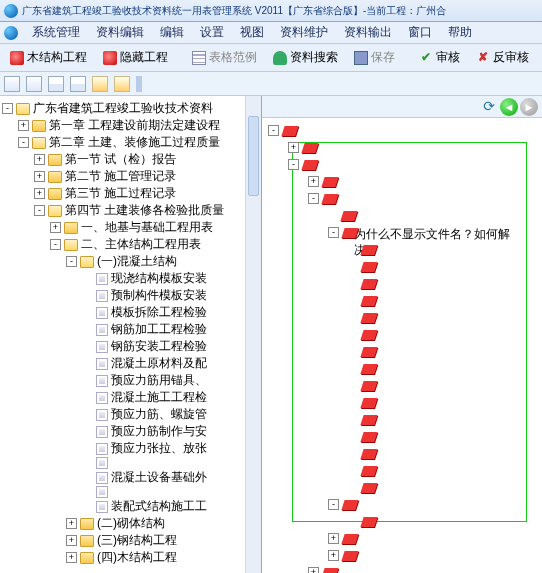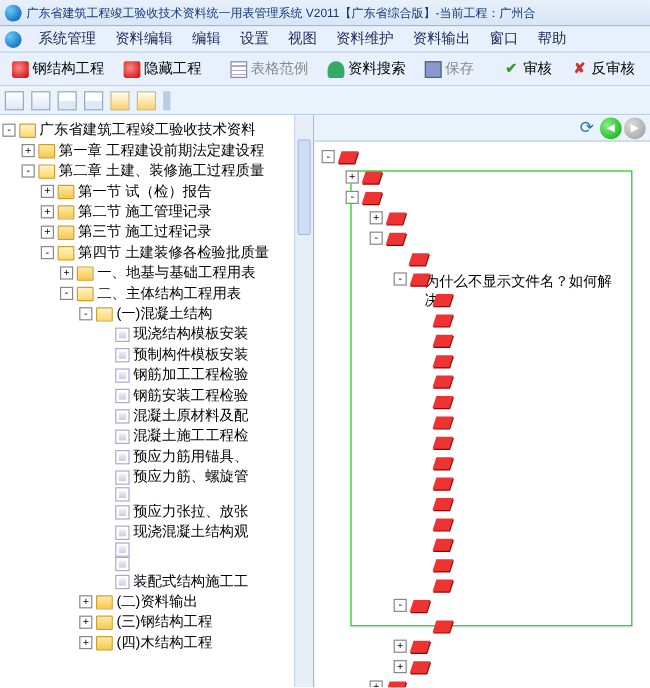--- a/index.html
+++ b/index.html
@@ -89,21 +89,21 @@
   <span class="menu-item">视图</span>
   <span class="menu-item">资料维护</span>
   <span class="menu-item">资料输出</span>
   <span class="menu-item">窗口</span>
   <span class="menu-item">帮助</span>
 </div>
 
 <div class="tool-bar">
   <div class="tb-btn">
       <span class="ic ic-red"></span>
-      <span>钢结构工程</span>
+      <span>木结构工程</span>
     </div>
   <div class="tb-btn">
       <span class="ic ic-red"></span>
       <span>隐藏工程</span>
     </div>
   <span class="sep"></span>
   <div class="tb-btn gray">
       <span class="ic ic-list"></span>
       <span>表格范例</span>
     </div>
@@ -225,20 +225,27 @@
                                 <div class="node">
                                   <span class="noexp"></span>
                                   <span class="leaf-ic"></span>
                                   <span class="lbl">预制构件模板安装</span>
                                 </div>
                               </li>
                               <li>
                                 <div class="node">
                                   <span class="noexp"></span>
                                   <span class="leaf-ic"></span>
+                                  <span class="lbl">模板拆除工程检验</span>
+                                </div>
+                              </li>
+                              <li>
+                                <div class="node">
+                                  <span class="noexp"></span>
+                                  <span class="leaf-ic"></span>
                                   <span class="lbl">钢筋加工工程检验</span>
                                 </div>
                               </li>
                               <li>
                                 <div class="node">
                                   <span class="noexp"></span>
                                   <span class="leaf-ic"></span>
                                   <span class="lbl">钢筋安装工程检验</span>
                                 </div>
                               </li>
@@ -246,61 +253,62 @@
                                 <div class="node">
                                   <span class="noexp"></span>
                                   <span class="leaf-ic"></span>
                                   <span class="lbl">混凝土原材料及配</span>
                                 </div>
                               </li>
                               <li>
                                 <div class="node">
                                   <span class="noexp"></span>
                                   <span class="leaf-ic"></span>
+                                  <span class="lbl">预应力筋用锚具、</span>
+                                </div>
+                              </li>
+                              <li>
+                                <div class="node">
+                                  <span class="noexp"></span>
+                                  <span class="leaf-ic"></span>
                                   <span class="lbl">混凝土施工工程检</span>
                                 </div>
                               </li>
                               <li>
                                 <div class="node">
                                   <span class="noexp"></span>
                                   <span class="leaf-ic"></span>
-                                  <span class="lbl">预应力筋用锚具、</span>
-                                </div>
-                              </li>
-                              <li>
-                                <div class="node">
-                                  <span class="noexp"></span>
-                                  <span class="leaf-ic"></span>
                                   <span class="lbl">预应力筋、螺旋管</span>
                                 </div>
                               </li>
                               <li>
                                 <div class="node">
                                   <span class="noexp"></span>
                                   <span class="leaf-ic"></span>
+                                  <span class="lbl">预应力筋制作与安</span>
                                 </div>
                               </li>
                               <li>
                                 <div class="node">
                                   <span class="noexp"></span>
                                   <span class="leaf-ic"></span>
                                   <span class="lbl">预应力张拉、放张</span>
                                 </div>
                               </li>
                               <li>
                                 <div class="node">
                                   <span class="noexp"></span>
                                   <span class="leaf-ic"></span>
-                                  <span class="lbl">现浇混凝土结构观</span>
-                                </div>
-                              </li>
-                              <li>
-                                <div class="node">
-                                  <span class="noexp"></span>
-                                  <span class="leaf-ic"></span>
+                                </div>
+                              </li>
+                              <li>
+                                <div class="node">
+                                  <span class="noexp"></span>
+                                  <span class="leaf-ic"></span>
+                                  <span class="lbl">混凝土设备基础外</span>
                                 </div>
                               </li>
                               <li>
                                 <div class="node">
                                   <span class="noexp"></span>
                                   <span class="leaf-ic"></span>
                                 </div>
                               </li>
                               <li>
                                 <div class="node">
@@ -308,21 +316,21 @@
                                   <span class="leaf-ic"></span>
                                   <span class="lbl">装配式结构施工工</span>
                                 </div>
                               </li>
                             </ul>
                         </li>
                         <li>
                             <div class="node">
                               <span class="exp">+</span>
                               <span class="fold"></span>
-                              <span class="lbl">(二)资料输出</span>
+                              <span class="lbl">(二)砌体结构</span>
                             </div>
                           </li>
                         <li>
                             <div class="node">
                               <span class="exp">+</span>
                               <span class="fold"></span>
                               <span class="lbl">(三)钢结构工程</span>
                             </div>
                           </li>
                         <li>

